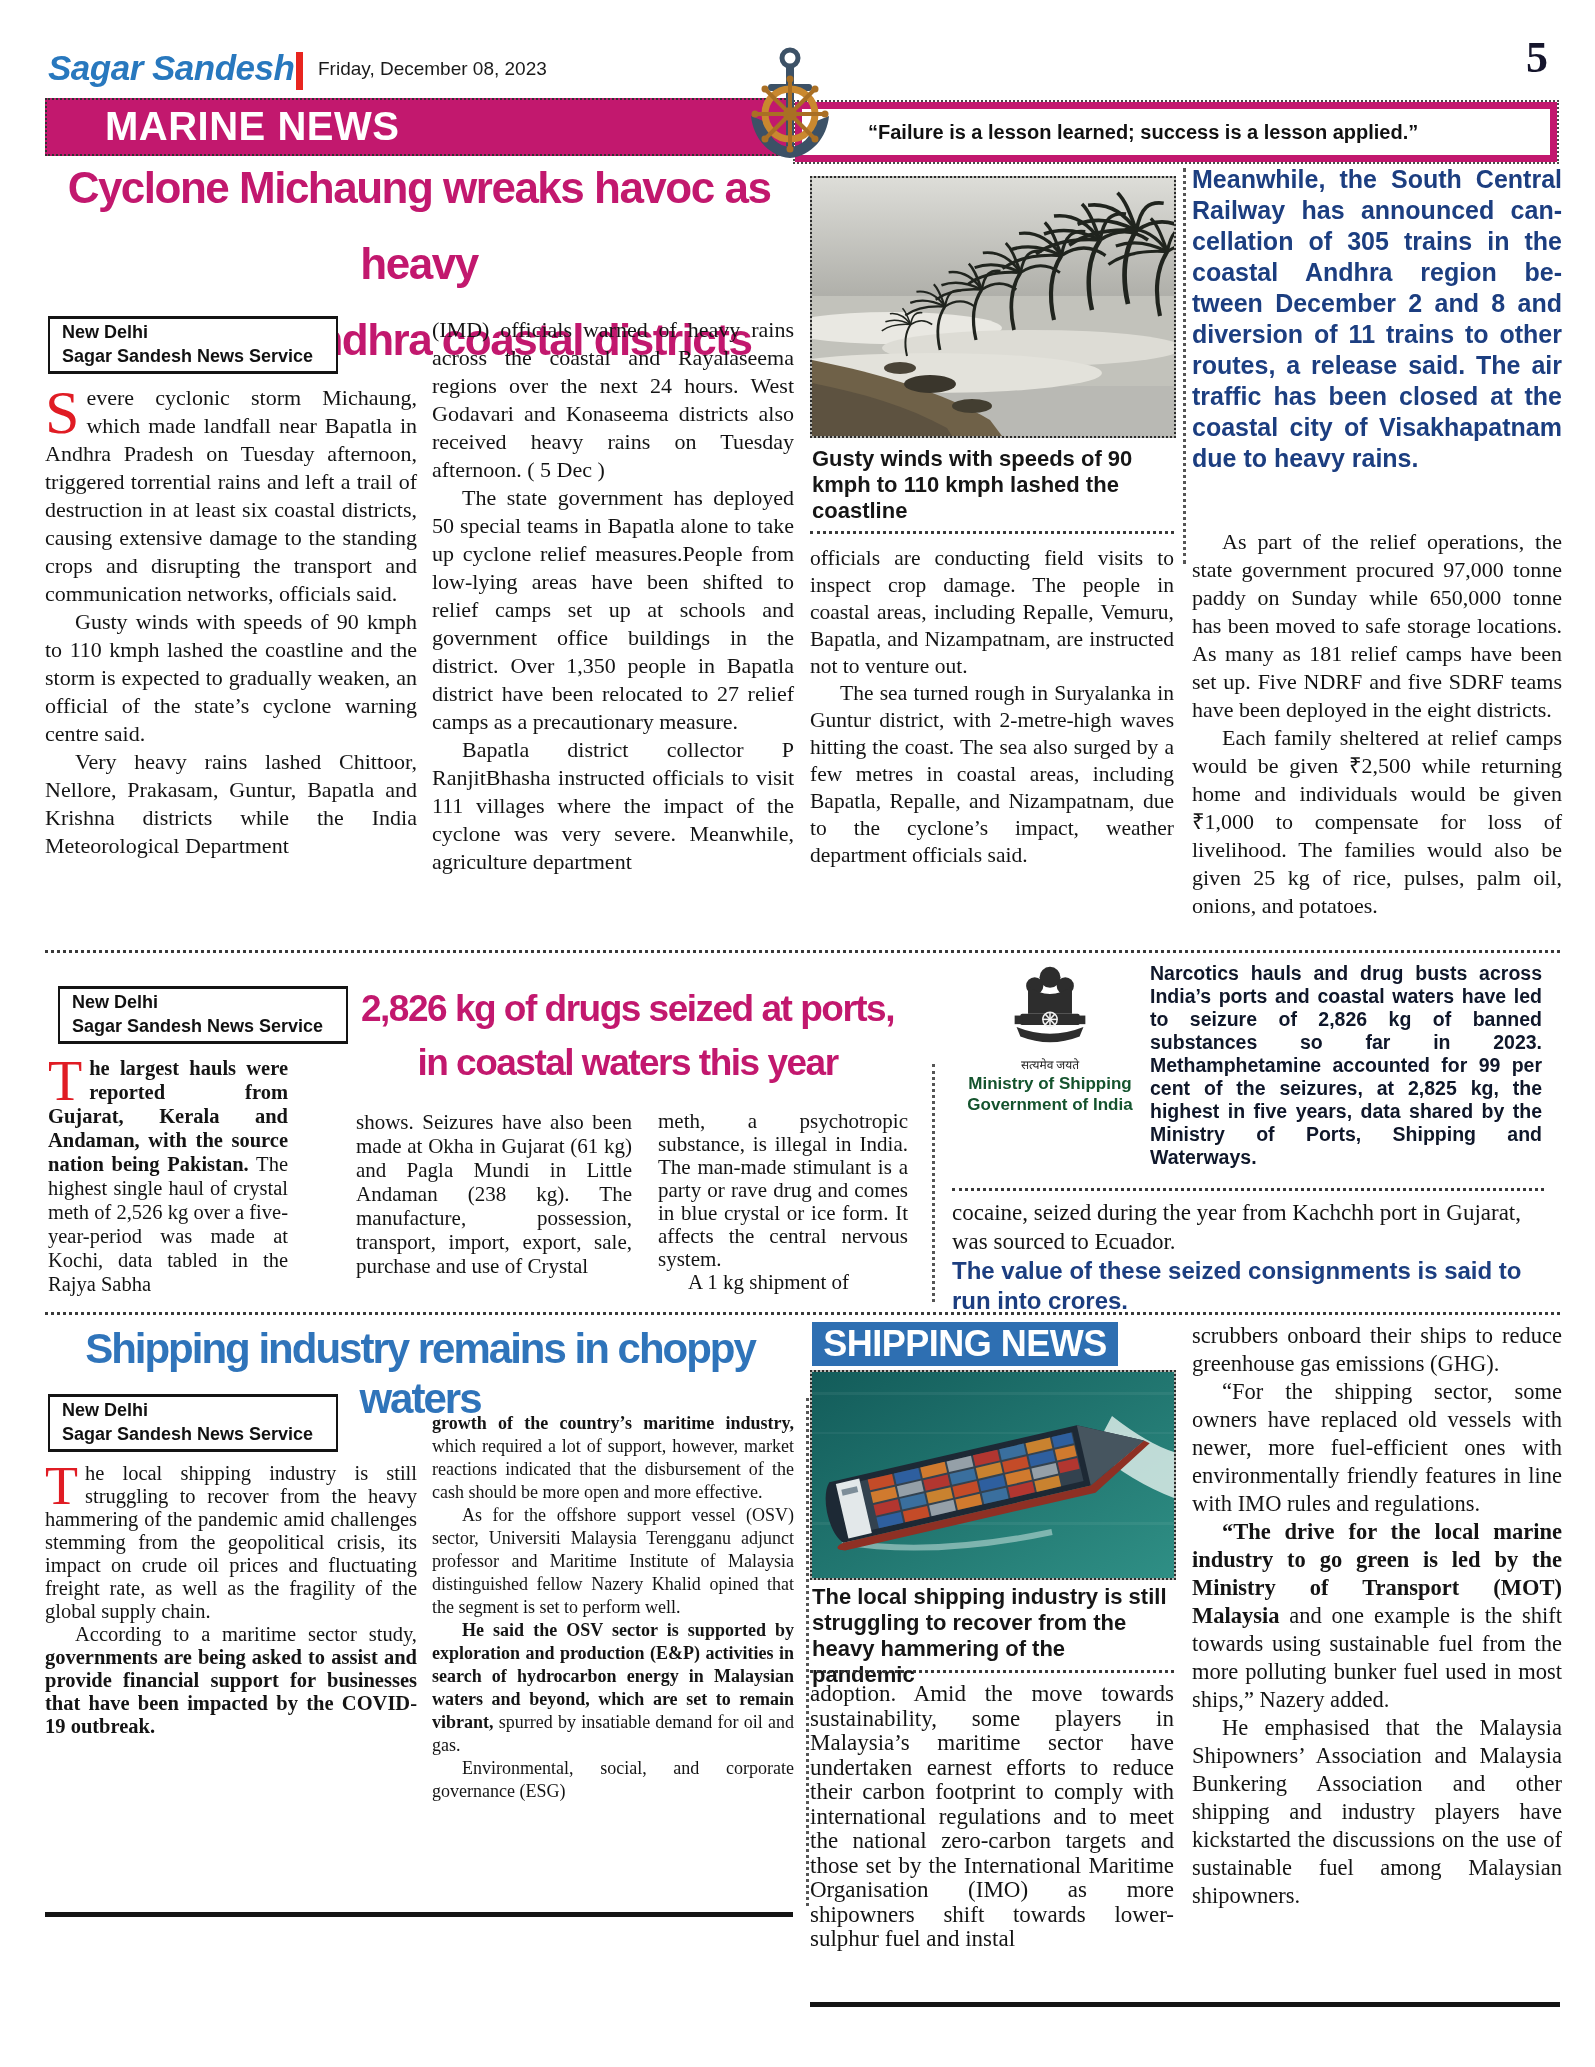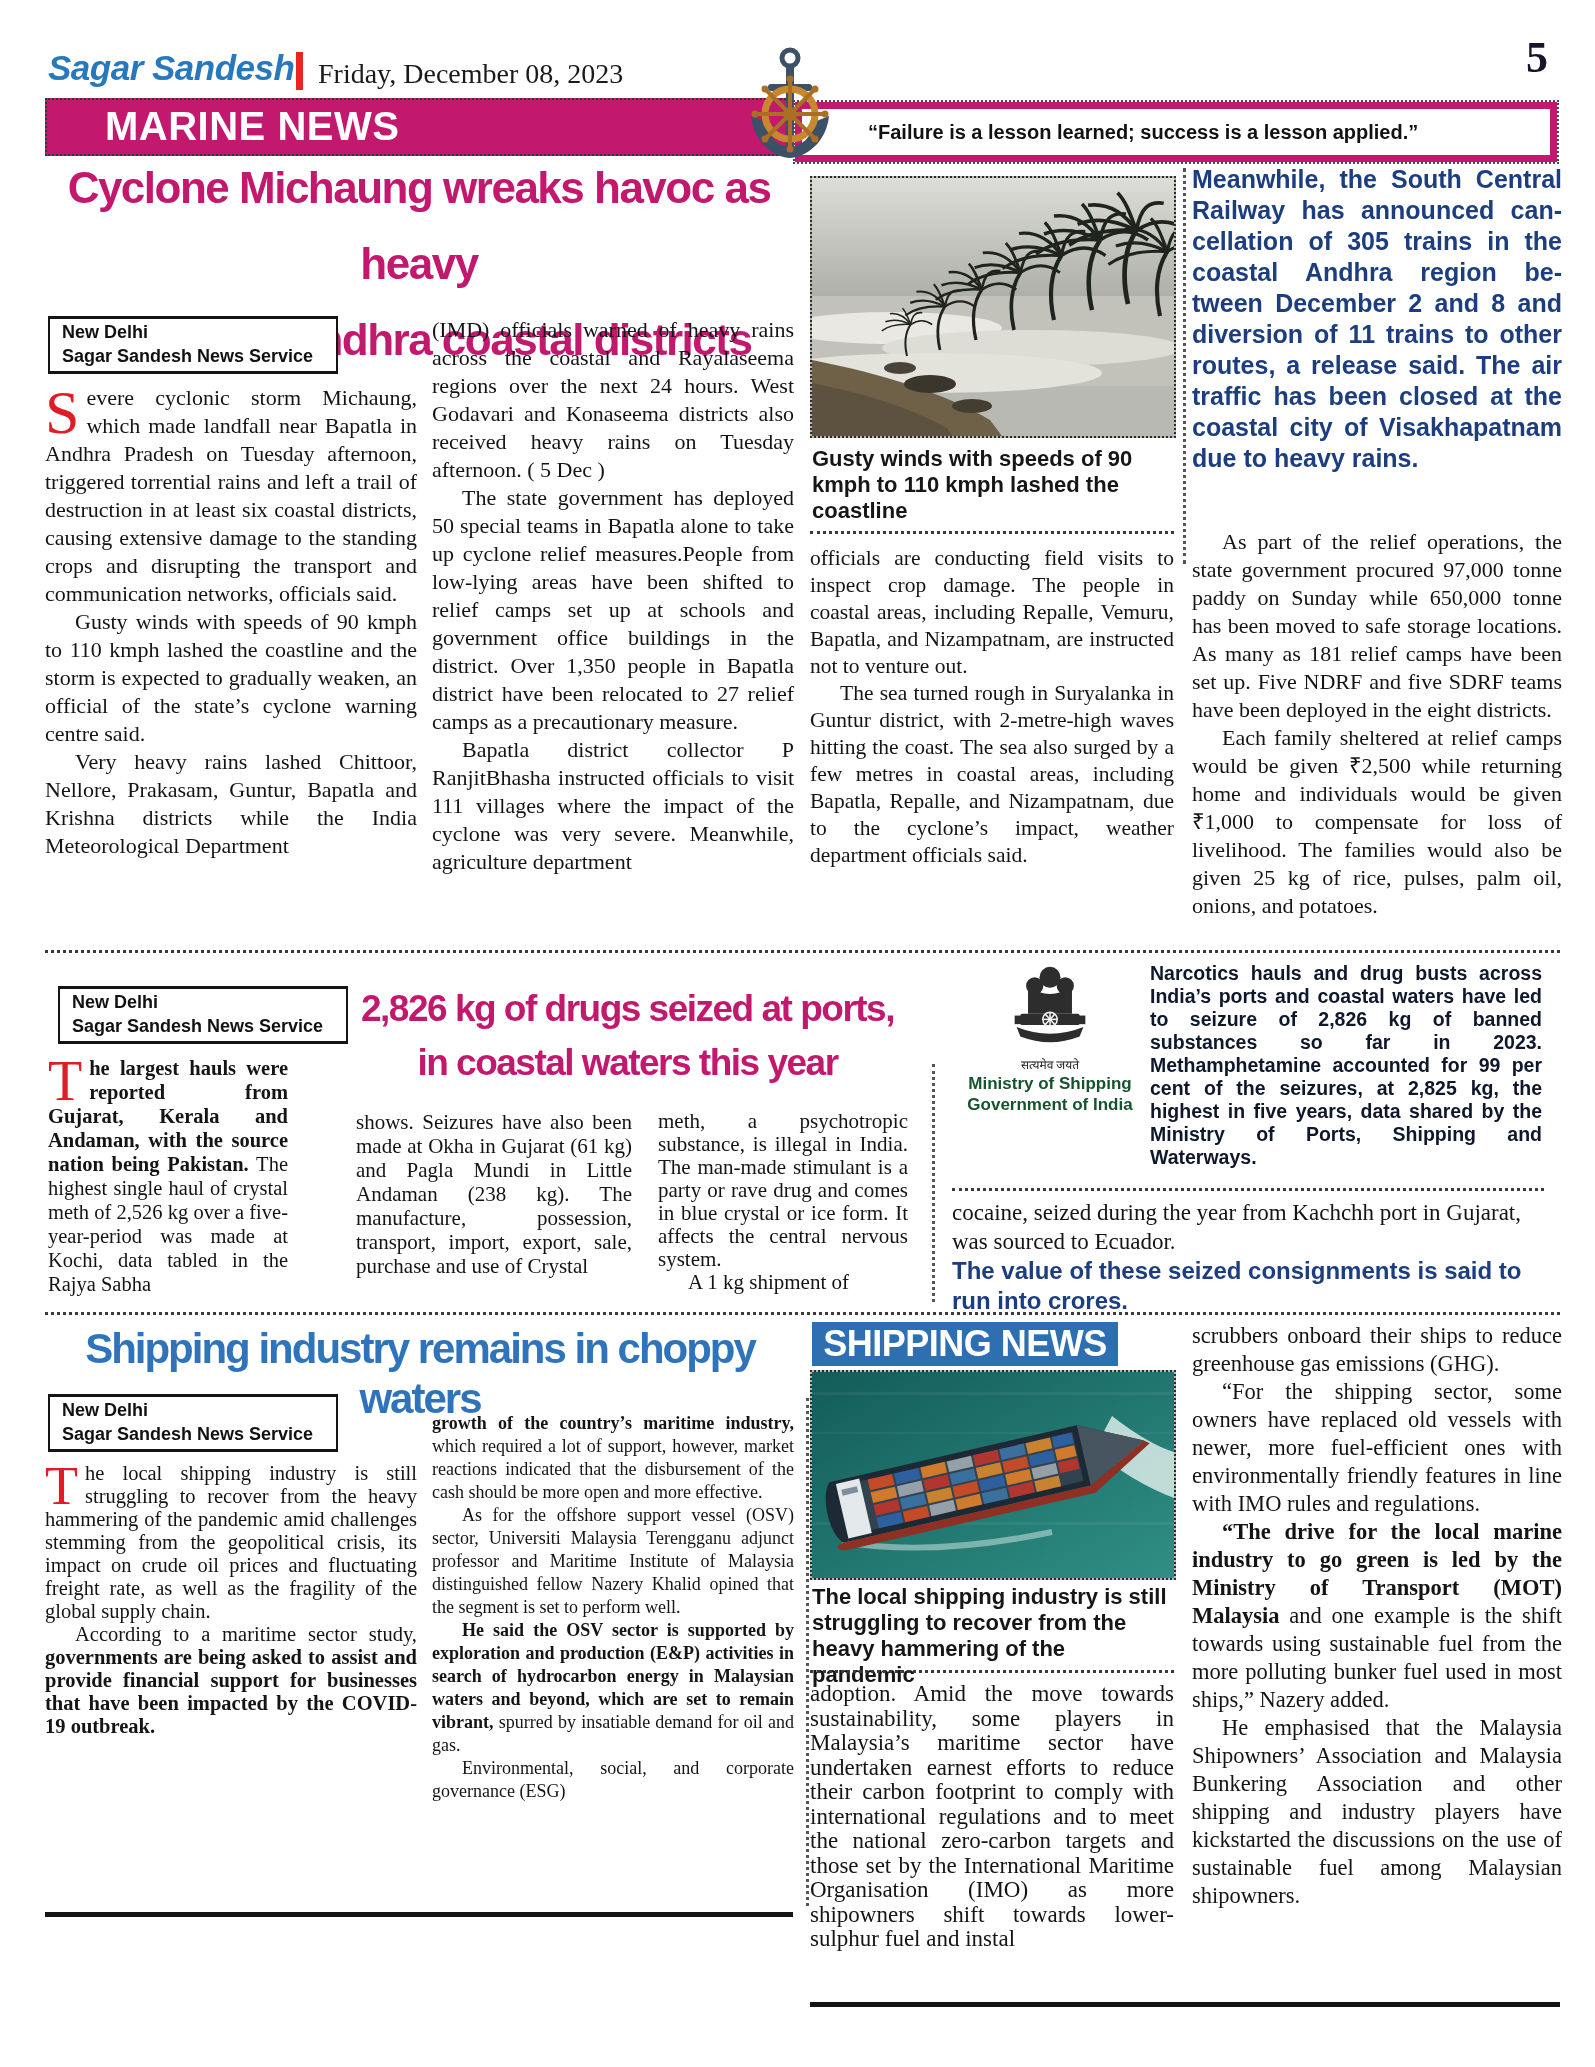--- a/index.html
+++ b/index.html
@@ -31,21 +31,21 @@
   .banner{background:#c2186e;border:2px dotted #333;color:#fff;}
   .banner span{display:block;font-family:"Liberation Sans",sans-serif;font-weight:bold;font-size:40px;
                line-height:52px;padding-left:58px;letter-spacing:0.5px;}
   .quote{border:7px solid #c2186e;outline:2px dotted #4a4a4a;background:#fff;display:flex;align-items:center;
          font-family:"Liberation Sans",sans-serif;font-weight:bold;font-size:20px;color:#111;}
   .bluebanner{background:#2e6fb2;color:#fff;font-family:"Liberation Sans",sans-serif;font-weight:bold;
               font-size:36px;line-height:44px;text-align:center;letter-spacing:-0.5px;}
   .rule{background:#141414;}
   .logo{font-family:"Liberation Sans",sans-serif;font-weight:bold;font-style:italic;font-size:35px;color:#2878be;
         letter-spacing:-0.5px;}
-  .date{font-family:Liberation Serif, serif;font-size:28px;color:#1a1a1a;}
+  .date{font-family:Liberation Sans, sans-serif;font-size:19px;color:#1a1a1a;}
   .pageno{font-family:"Liberation Serif",serif;font-weight:bold;font-size:44px;color:#15152c;}
   .embl-cap{font-family:"Liberation Sans",sans-serif;font-weight:bold;font-size:17px;line-height:1.25;
             text-align:center;color:#14532d;}
   .motto{font-size:12px;text-align:center;color:#222;}
 </style>
 </head>
 <body>
 
 <div class="page">
 

